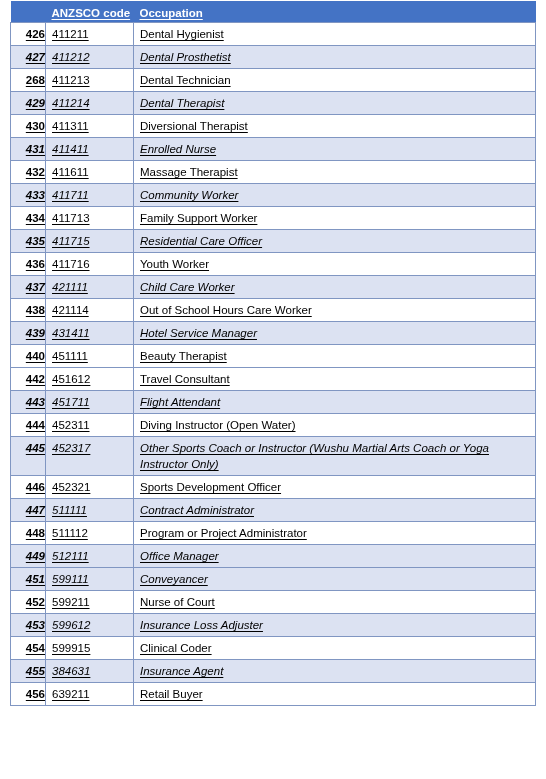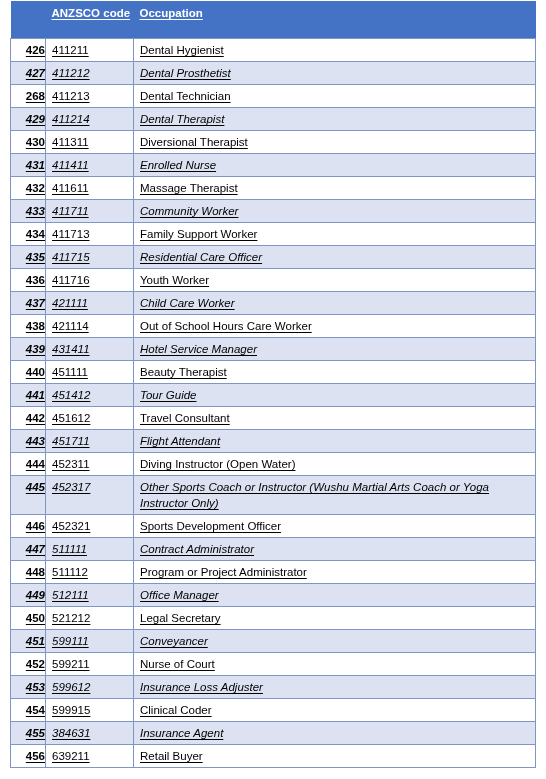--- a/index.html
+++ b/index.html
@@ -25,21 +25,21 @@
   #occupation-table col.col-code   { width: 88px; }
   #occupation-table col.col-occ    { width: 402px; }
 
   
   thead th {
     background: #4473C5;
     color: #ffffff;
     font-size: 11.5px;
     font-weight: bold;
     text-align: left;
-    padding: 5px 0 18px 6px;
+    padding: 5px 0 2px 6px;
     height: 14px;
     border: none;
     vertical-align: middle;
     white-space: nowrap;
   }
   thead th span.hdr-text {
     text-decoration: underline;
     text-underline-offset: 2px;
   }
   thead th.th-index { padding-left: 0; }
@@ -159,25 +159,20 @@
       <tr class="alt">
         <td class="cell-index"><span class="u">439</span></td>
         <td class="cell-code"><span class="u">431411</span></td>
         <td class="cell-occ"><span class="u">Hotel Service Manager</span></td>
       </tr>
       <tr>
         <td class="cell-index"><span class="u">440</span></td>
         <td class="cell-code"><span class="u">451111</span></td>
         <td class="cell-occ"><span class="u">Beauty Therapist</span></td>
       </tr>
-      <tr class="alt">
-        <td class="cell-index"><span class="u">441</span></td>
-        <td class="cell-code"><span class="u">451412</span></td>
-        <td class="cell-occ"><span class="u">Tour Guide</span></td>
-      </tr>
       <tr>
         <td class="cell-index"><span class="u">442</span></td>
         <td class="cell-code"><span class="u">451612</span></td>
         <td class="cell-occ"><span class="u">Travel Consultant</span></td>
       </tr>
       <tr class="alt">
         <td class="cell-index"><span class="u">443</span></td>
         <td class="cell-code"><span class="u">451711</span></td>
         <td class="cell-occ"><span class="u">Flight Attendant</span></td>
       </tr>
@@ -204,25 +199,20 @@
       <tr>
         <td class="cell-index"><span class="u">448</span></td>
         <td class="cell-code"><span class="u">511112</span></td>
         <td class="cell-occ"><span class="u">Program or Project Administrator</span></td>
       </tr>
       <tr class="alt">
         <td class="cell-index"><span class="u">449</span></td>
         <td class="cell-code"><span class="u">512111</span></td>
         <td class="cell-occ"><span class="u">Office Manager</span></td>
       </tr>
-      <tr>
-        <td class="cell-index"><span class="u">450</span></td>
-        <td class="cell-code"><span class="u">521212</span></td>
-        <td class="cell-occ"><span class="u">Legal Secretary</span></td>
-      </tr>
       <tr class="alt">
         <td class="cell-index"><span class="u">451</span></td>
         <td class="cell-code"><span class="u">599111</span></td>
         <td class="cell-occ"><span class="u">Conveyancer</span></td>
       </tr>
       <tr>
         <td class="cell-index"><span class="u">452</span></td>
         <td class="cell-code"><span class="u">599211</span></td>
         <td class="cell-occ"><span class="u">Nurse of Court</span></td>
       </tr>

